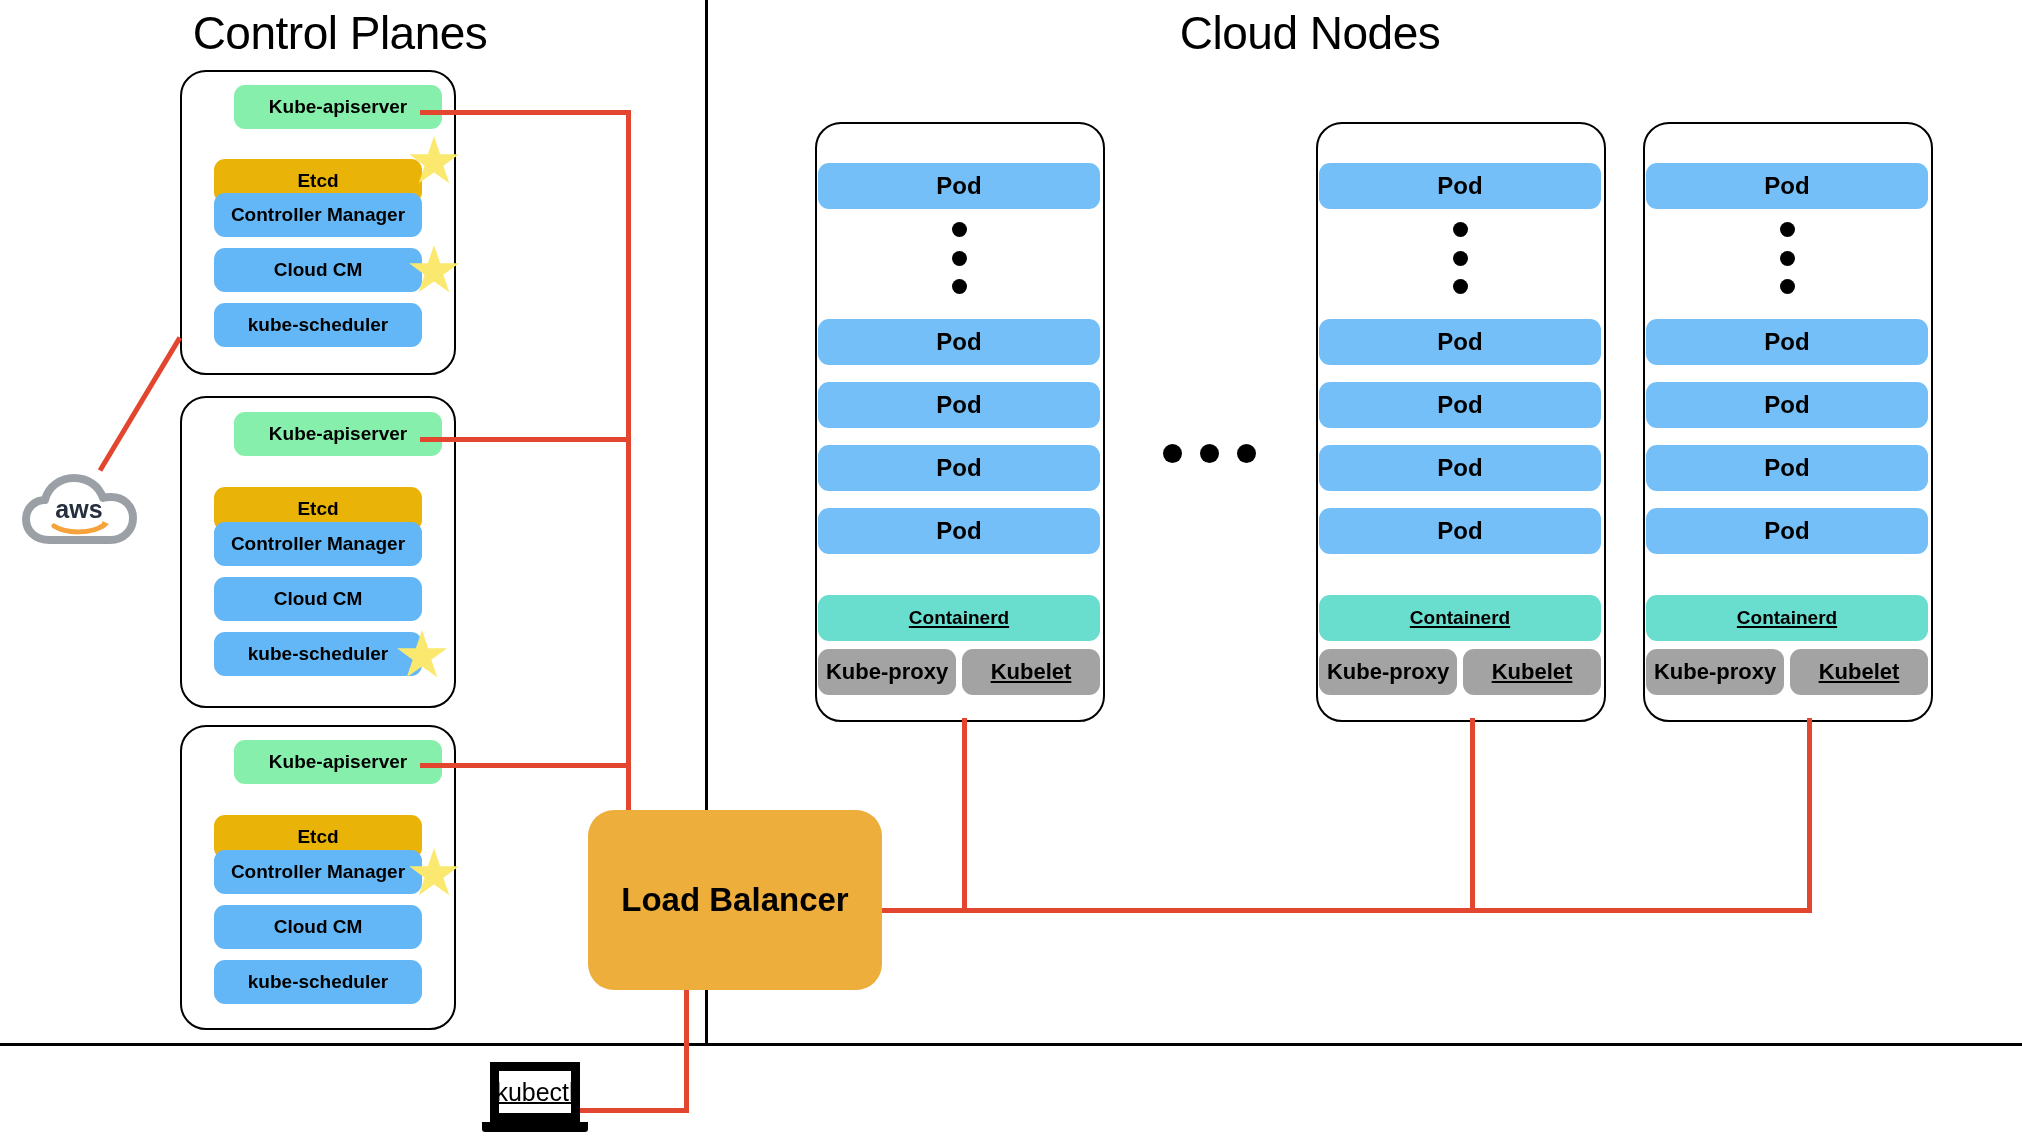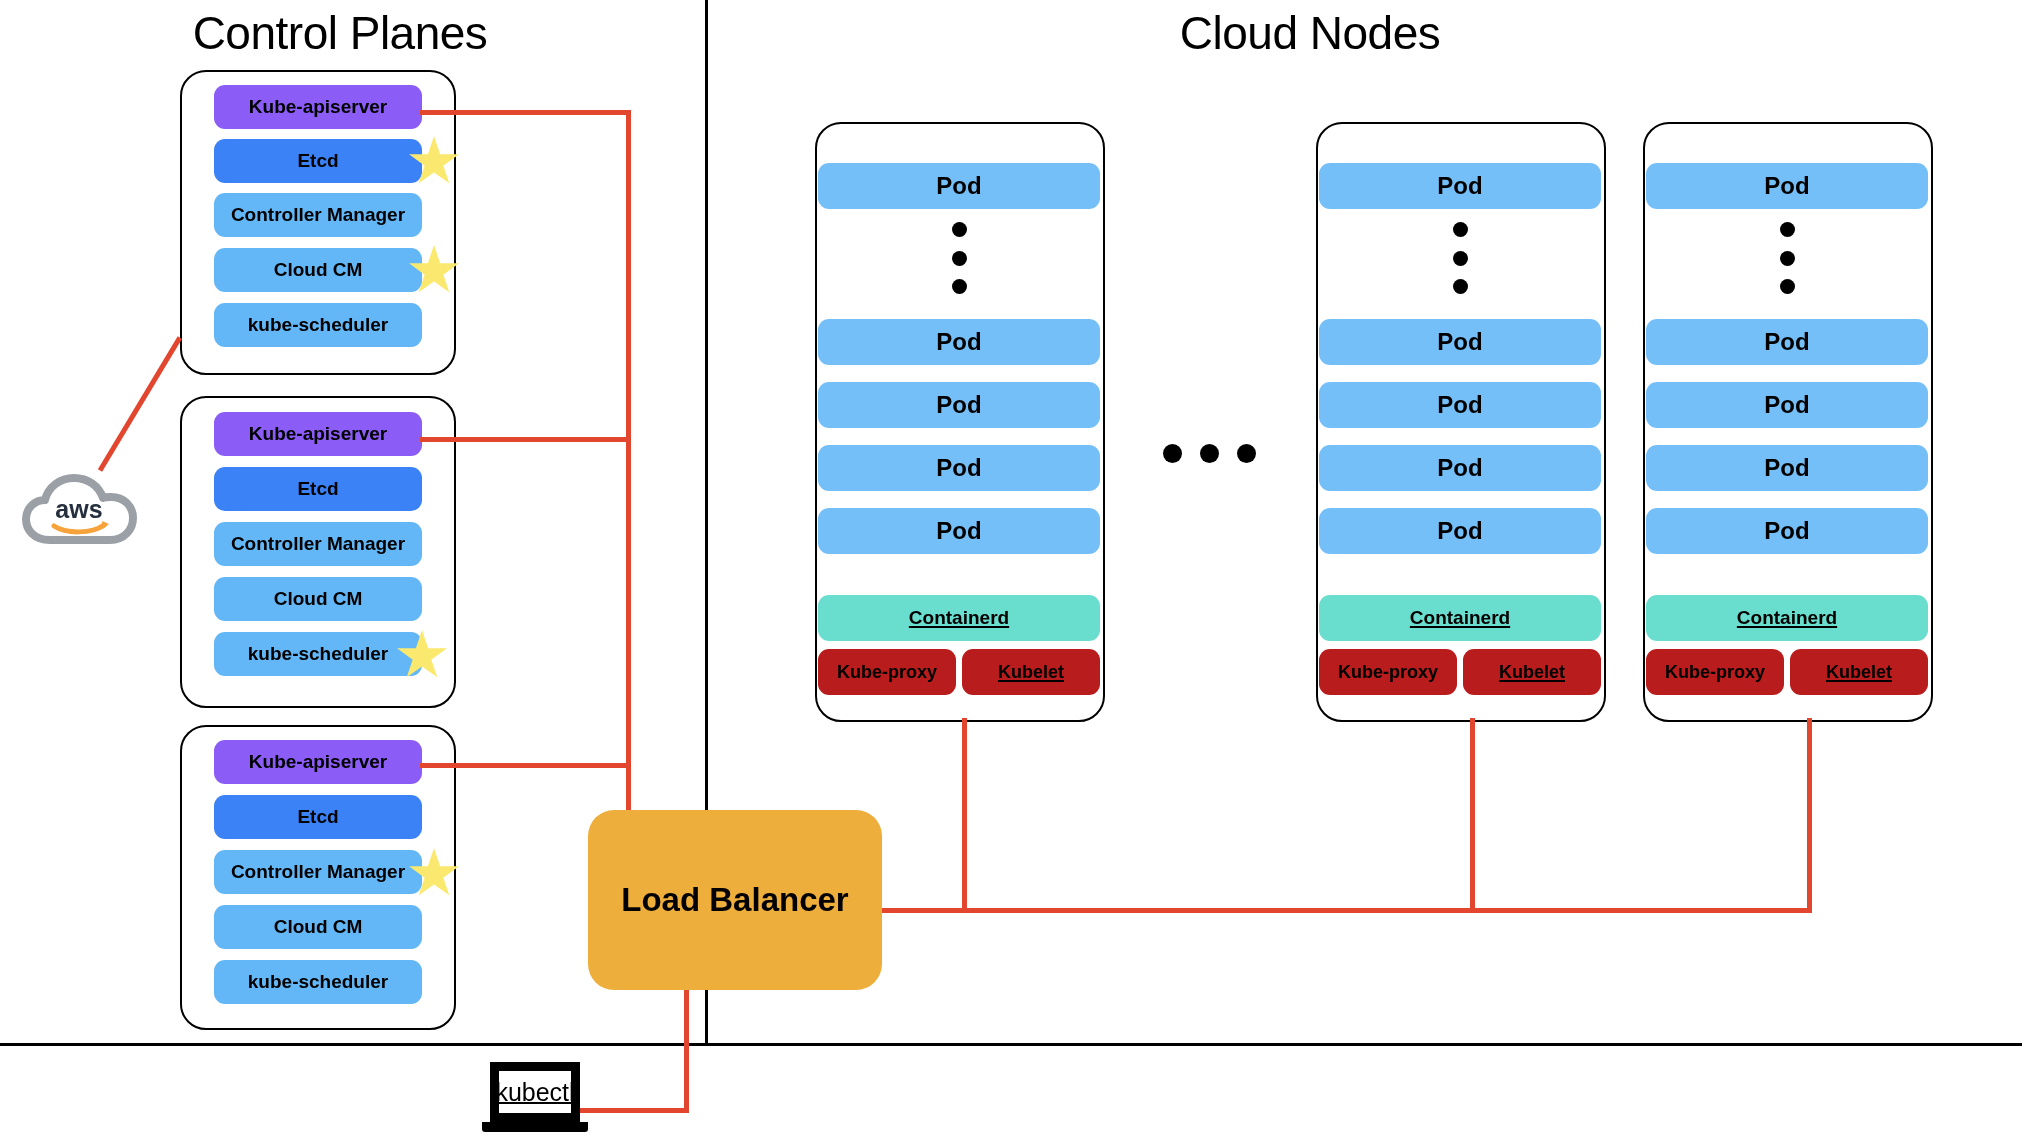--- a/index.html
+++ b/index.html
@@ -16,27 +16,27 @@
   .h-divider{position:absolute;background:#000;height:3px;}
 
   
   .group-box{position:absolute;border:2.5px solid #000;border-radius:26px;
       background:#fff;box-sizing:border-box;}
 
   
   .pill{position:absolute;border-radius:11px;display:flex;align-items:center;
       justify-content:center;box-sizing:border-box;color:#000;font-weight:700;
       font-size:19px;text-align:center;}
-  .pill.apiserver{background:#8b5cf6;}
-  .pill.etcd{background:#3b82f6;}
+  .pill.apiserver{background:#86efac;margin-left:20px;}
+  .pill.etcd{background:#eab308;margin-top:20px;}
   .pill.blue{background:#63B7F7;}
   .pill.pod{background:#74BFF7;font-size:24px;}
   .pill.containerd{background:#69DDCE;font-size:19px;text-decoration:underline;
       text-decoration-thickness:1.5px;text-underline-offset:2px;}
-  .pill.green{background:#b91c1c;font-size:18px;}
+  .pill.green{background:#a3a3a3;font-size:22px;}
   .pill.green.kubelet{text-decoration:underline;text-decoration-thickness:1.5px;
       text-underline-offset:2px;}
   .pill.apiserver, .pill.etcd, .pill.blue{font-size:19px;}
 
   
   .lb{position:absolute;background:#EEAE3C;border-radius:26px;display:flex;
       align-items:center;justify-content:center;font-size:33px;font-weight:700;
       color:#000;z-index:6;}
 
   

